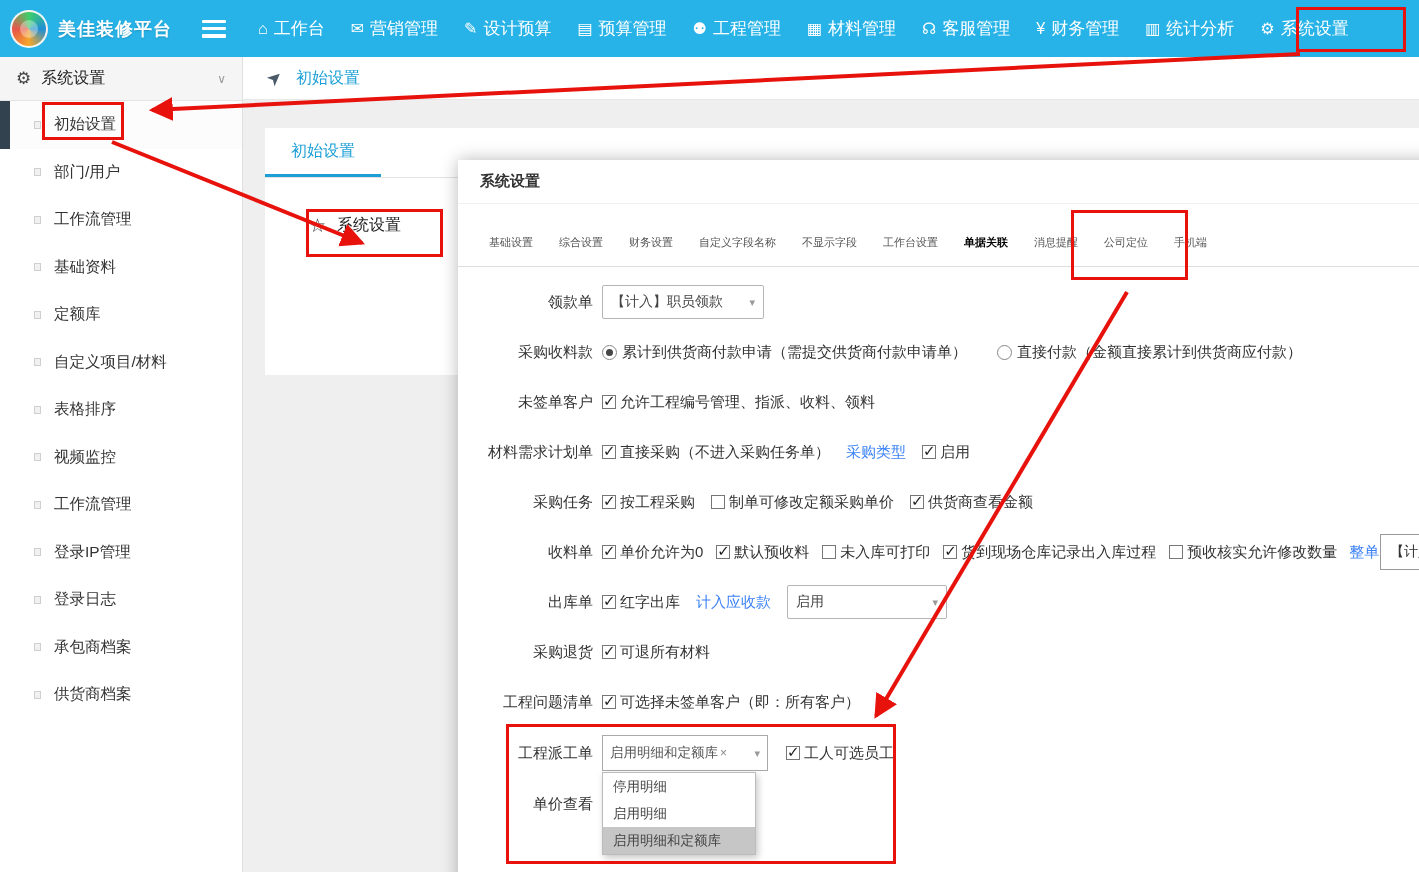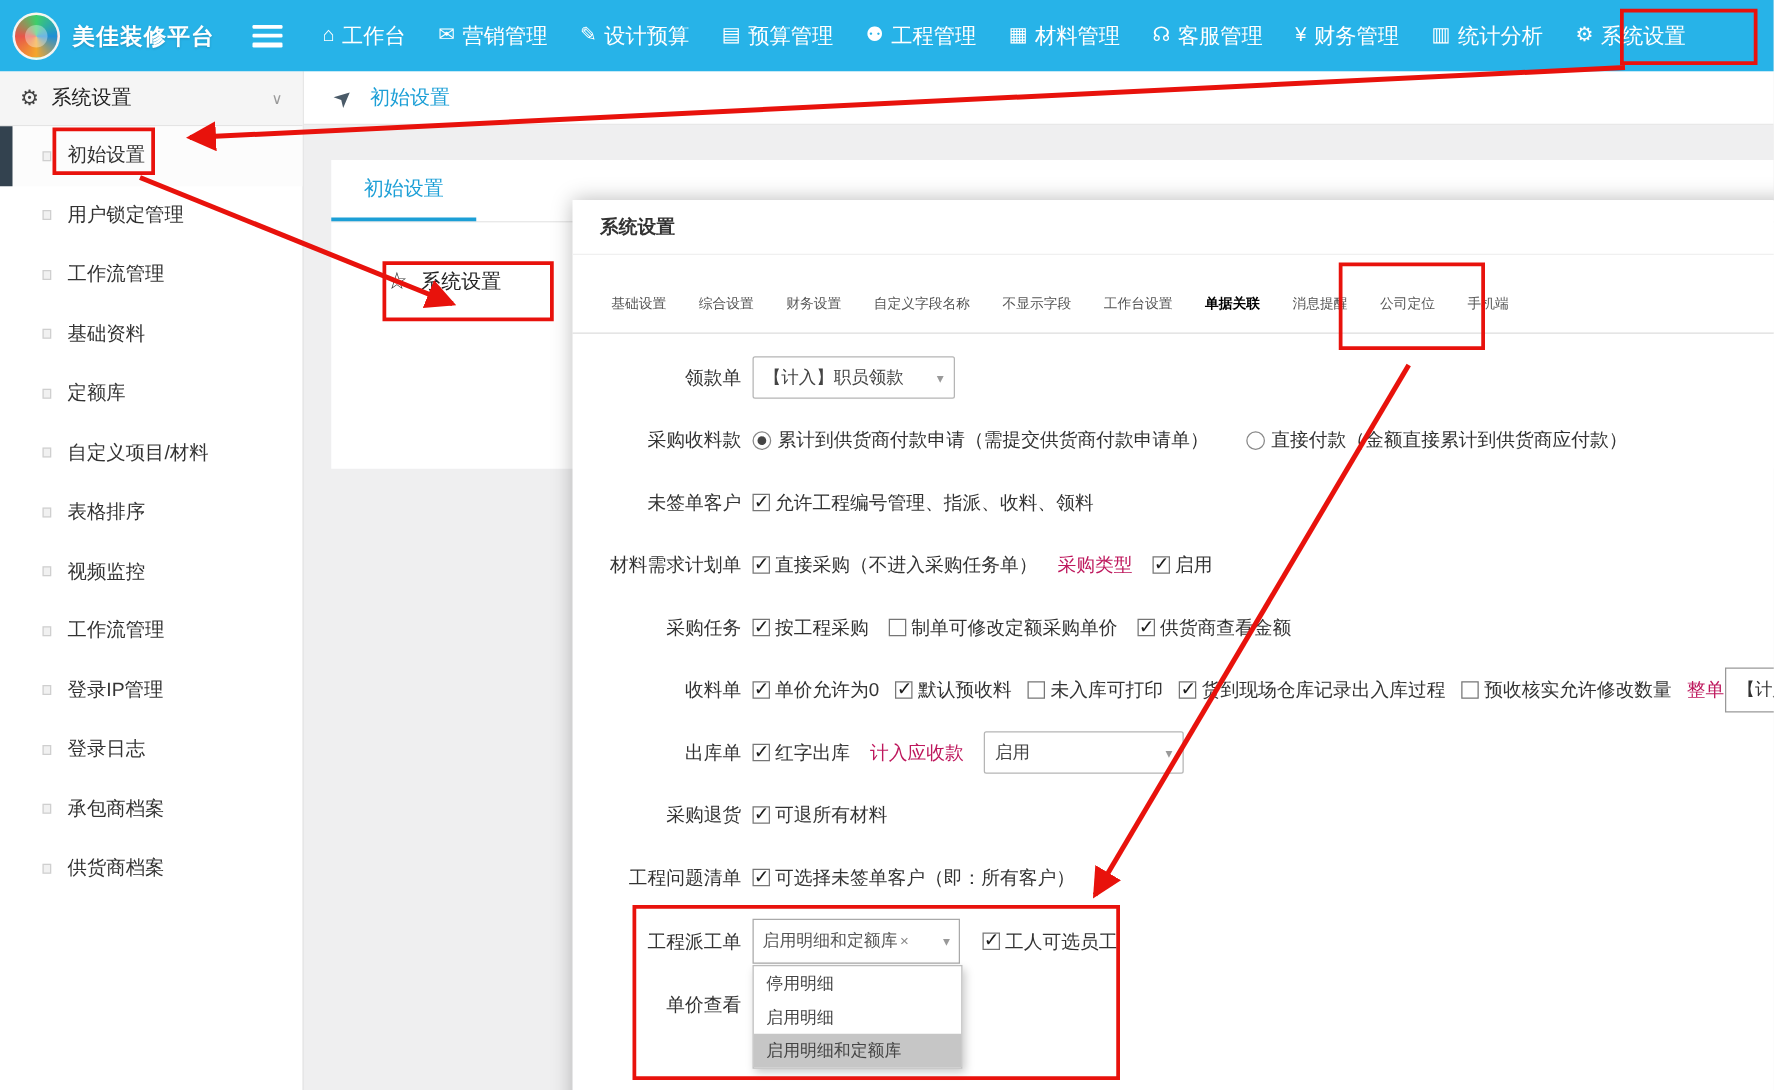--- a/index.html
+++ b/index.html
@@ -66,21 +66,21 @@
   .modal-tabs{margin-top:31px;height:32px;display:flex;padding:0 18px;border-bottom:1px solid #ddd;
               white-space:nowrap}
   .mtab{padding:0 13px;font-size:11px;color:#555;display:flex;align-items:flex-start;cursor:pointer}
   .mtab.active{color:#000;font-weight:bold}
 
   .mform{padding-top:10px}
   .frow{height:50px;display:flex;align-items:center;position:relative;white-space:nowrap}
   .flabel{flex:0 0 140px;width:140px;text-align:right;font-size:15px;color:#333;padding-right:5px}
   .grp{display:inline-flex;align-items:center;margin-left:4px;margin-right:12px;font-size:15px;
        color:#333;cursor:pointer}
-  .txt{margin-left:4px;margin-right:12px;font-size:15px;color:#be185d}
+  .txt{margin-left:4px;margin-right:12px;font-size:15px;color:#3b82f6}
   .cb{width:14px;height:14px;border:1px solid #767676;background:#fff;display:inline-block;
       position:relative;margin-right:4px;flex:0 0 auto}
   .cb.on::after{content:"✓";position:absolute;left:0;top:-4px;font-size:15px;font-weight:bold;color:#1b1b1b}
   .radio{width:15px;height:15px;border:1px solid #888;border-radius:50%;background:#fff;
          display:inline-block;position:relative;margin-right:5px;flex:0 0 auto}
   .radio.on::after{content:"";position:absolute;inset:3px;border-radius:50%;background:#454545}
   .sel{height:34px;border:1px solid #b5b5b5;border-radius:2px;display:inline-flex;align-items:center;
        padding:0 8px;font-size:14px;color:#444;background:#fff;margin-left:4px;cursor:pointer}
   .sel .caret{margin-left:auto;padding-left:14px;color:#999;font-size:11px}
   .caret::after{content:"▾"}
@@ -88,21 +88,21 @@
   .sel.w160{width:160px}
   .cut-sel{position:absolute;left:922px;top:7px;width:90px;height:36px;border:1px solid #999;
            background:#fff;display:flex;align-items:center;padding-left:9px;font-size:14px;color:#333}
 
   .combo-wrap{position:relative;display:inline-block;margin-left:4px}
   .combo{width:166px;height:36px;border:1px solid #a9a9a9;background:#fff;display:flex;
          align-items:center;padding:0 7px;font-size:13.5px;color:#555;cursor:pointer}
   .combo .clear{color:#888;font-size:12px;margin-left:2px}
   .combo .clear::after{content:"×"}
   .combo .caret{margin-left:auto;color:#999;font-size:11px}
-  .dropdown{position:absolute;top:37px;left:0;width:168px;background:#fff;border:1px solid #bbb;
+  .dropdown{position:absolute;top:37px;left:0;width:154px;background:#fff;border:1px solid #bbb;
             box-shadow:2px 3px 7px rgba(0,0,0,.22);z-index:30}
   .opt{height:27px;display:flex;align-items:center;padding:0 10px;font-size:13.5px;color:#444;cursor:pointer}
   .opt.selected{background:#c6c6c6}
 
   
   .ann-box{position:absolute;border:3px solid #e8120c;z-index:50;pointer-events:none}
   #ann-svg{position:absolute;top:0;left:0;width:1419px;height:872px;z-index:49;pointer-events:none}
 </style>
 </head>
 <body>
@@ -164,21 +164,21 @@
     <span class="gear">⚙</span>
     <span>系统设置</span>
     <span class="chev"></span>
   </div>
   <div class="side-item selected">
     <span class="bullet"></span>
     <span>初始设置</span>
   </div>
   <div class="side-item">
     <span class="bullet"></span>
-    <span>用户锁定管理</span>
+    <span>部门/用户</span>
   </div>
   <div class="side-item">
     <span class="bullet"></span>
     <span>工作流管理</span>
   </div>
   <div class="side-item">
     <span class="bullet"></span>
     <span>基础资料</span>
   </div>
   <div class="side-item">

